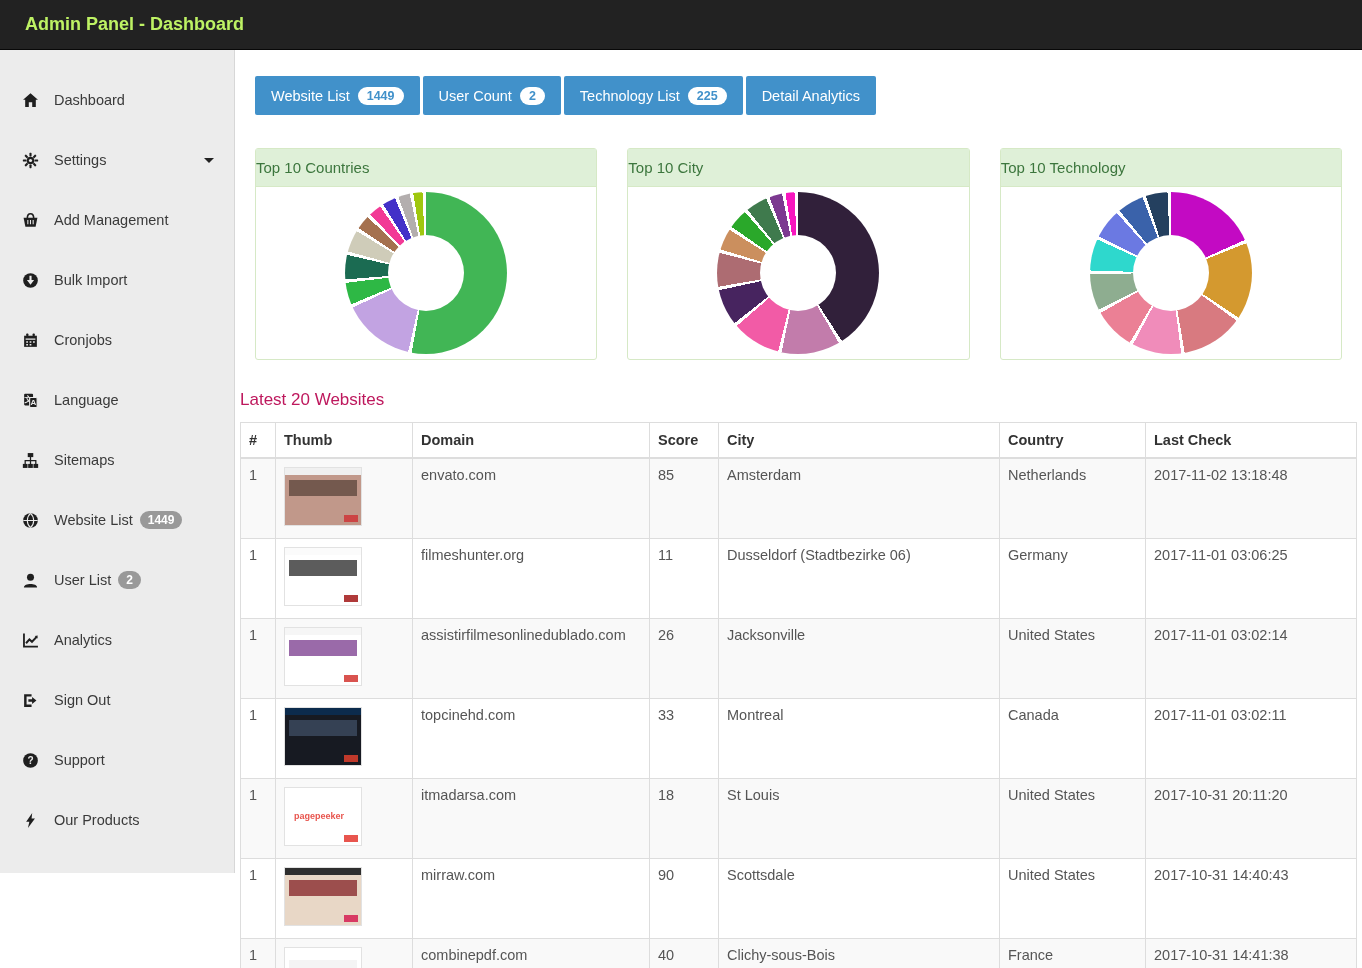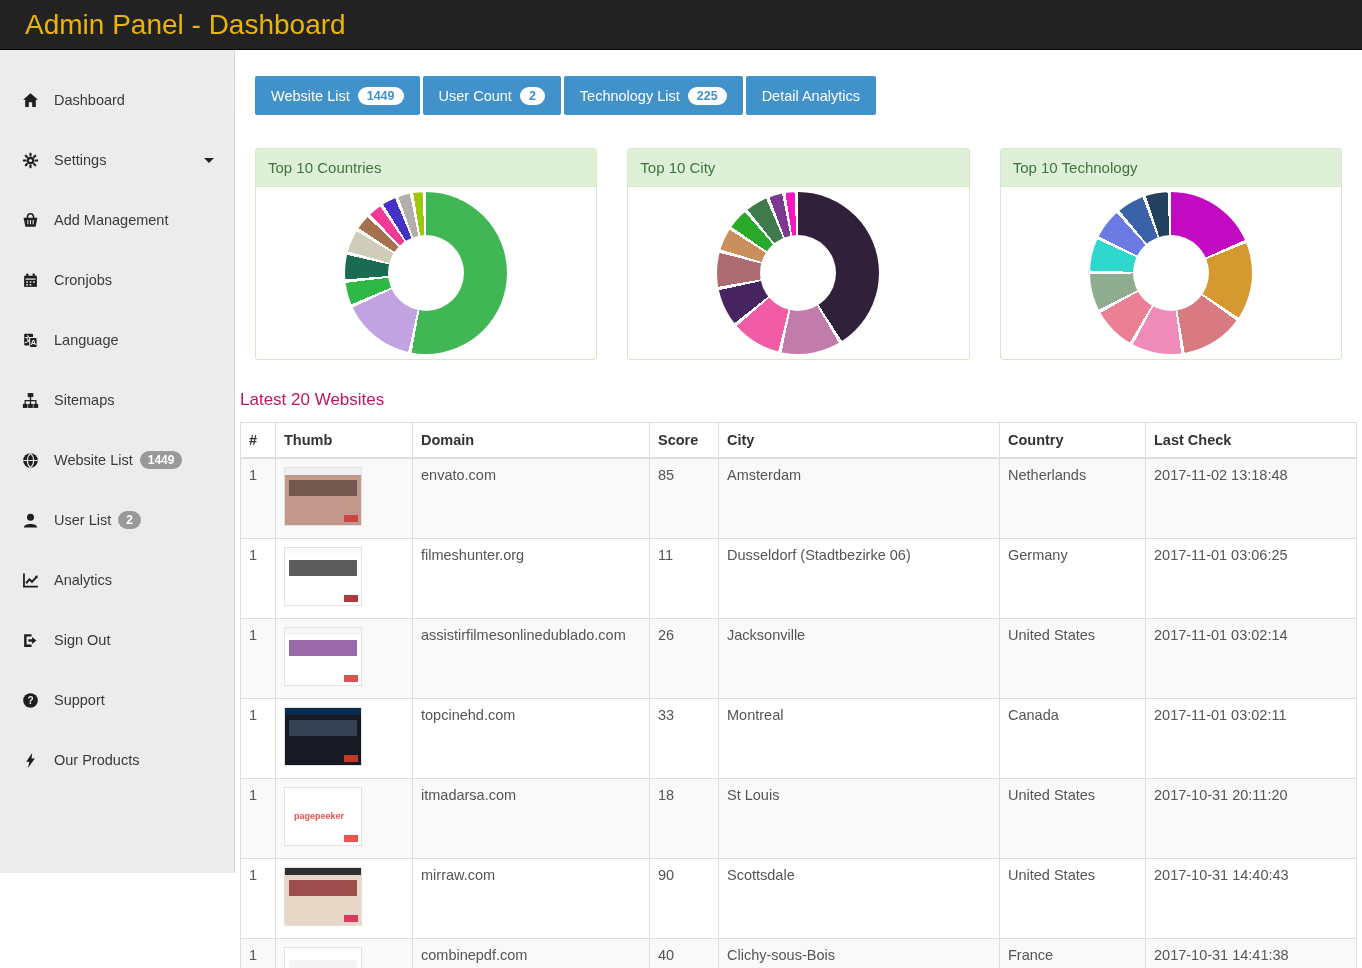--- a/index.html
+++ b/index.html
@@ -1,21 +1,21 @@
 <!DOCTYPE html>
 <html><head>
 <meta charset="utf-8">
 <style>
   * { margin:0; padding:0; box-sizing:border-box; }
   html,body { width:1362px; height:968px; overflow:hidden; background:#fff;
     font-family:"Liberation Sans", sans-serif; }
   
   .topbar { height:50px; background:#222; border-bottom:1px solid #080808;
     display:flex; align-items:center; padding-left:25px; }
-  .topbar .title { color:#eab308; font-size:28px; }
+  .topbar .title { color:#bef264; font-size:18px;font-weight:bold; }
   
   .layout { display:flex; height:823px; }
   .sidebar { width:235px; background:#ececec; border-right:1px solid #d7d7d7;
     padding-top:20px; flex-shrink:0; }
   .sitem { height:60px; display:flex; align-items:center; padding:0 20px 0 22px;
     cursor:pointer; color:#3a3a3a; }
   .sitem .sicon { width:24px; display:flex; justify-content:flex-start; }
   .sitem .slabel { font-size:14.5px; margin-left:8px; }
   .sbadge { background:#999; color:#fff; font-size:12px; font-weight:bold;
     border-radius:10px; padding:2px 8px; margin-left:7px; }
@@ -26,21 +26,21 @@
   .toolbar { margin:26px 0 0 15px; display:flex; gap:3px; }
   .tbtn { border:none; background:#4191ca; color:#fff; font-family:inherit;
     font-size:14.5px; padding:0 16px; height:39px; display:flex; align-items:center;
     gap:8px; cursor:pointer; border-radius:2px; }
   .tbadge { background:#fff; color:#4191ca; font-weight:bold; font-size:12.5px;
     border-radius:10px; padding:2px 9px; }
   
   .panels { display:flex; gap:30px; margin:33px 15px 0 15px; }
   .panel { flex:1; border:1px solid #d6e9c6; border-radius:3px; background:#fff; }
   .panel-heading { background:#dff0d8; color:#3c763d; font-size:15px;
-    padding:10px 12px; border-bottom:1px solid #d6e9c6; }
+    padding:10px 0; border-bottom:1px solid #d6e9c6; }
   .panel-body { height:172px; display:flex; align-items:center; justify-content:center; }
   .donut { width:162px; height:162px; border-radius:50%; position:relative; }
   .donut .hole { position:absolute; left:50%; top:50%; width:76px; height:76px;
     margin:-38px 0 0 -38px; background:#fff; border-radius:50%; }
   
   .tbl-heading { font-size:17px; font-weight:400; color:#be185d; margin:30px 0 12px 0; }
   table { width:100%; border-collapse:collapse; }
   th,td { border:1px solid #ddd; padding:8px; font-size:14.5px; text-align:left;
     vertical-align:top; }
   th { color:#333; font-weight:bold; border-bottom-width:2px; padding-top:9px; padding-bottom:9px; }
@@ -98,20 +98,29 @@
       </div>
       <div class="sitem">
         <span class="sicon">
           <svg width="17" height="17" viewBox="0 0 16 16" xmlns="http://www.w3.org/2000/svg">
             <path fill="none" stroke="#1f1f1f" stroke-width="1.5" d="M5 6C5 2.9 6.4 1.6 8 1.6S11 2.9 11 6"></path>
             <path fill="#1f1f1f" d="M1.5 5.5h13l-1.7 8.3H3.2z"></path>
             <path stroke="#ececec" d="M5.5 7.5v4M8 7.5v4M10.5 7.5v4" stroke-width="1"></path>
           </svg>
         </span>
         <span class="slabel">Add Management</span>
+      </div>
+      <div class="sitem">
+        <span class="sicon">
+          <svg width="17" height="17" viewBox="0 0 16 16" xmlns="http://www.w3.org/2000/svg">
+            <circle fill="#1f1f1f" cx="8" cy="8" r="6.9"></circle>
+            <path fill="#ececec" d="M7 3.6h2v4h2.4L8 11.9 4.6 7.6H7z"></path>
+          </svg>
+        </span>
+        <span class="slabel">Bulk Import</span>
       </div>
       <div class="sitem">
         <span class="sicon">
           <svg width="17" height="17" viewBox="0 0 16 16" xmlns="http://www.w3.org/2000/svg">
             <path fill="#1f1f1f" d="M2 3.5h12V14H2z"></path>
             <rect fill="#1f1f1f" x="4" y="1.4" width="2" height="3.2" rx=".6"></rect>
             <rect fill="#1f1f1f" x="10" y="1.4" width="2" height="3.2" rx=".6"></rect>
             <path fill="#ececec" d="M3.4 6.2h9.2v1H3.4zM4 8.6h1.6v1.4H4zm3.2 0h1.6v1.4H7.2zm3.2 0H12v1.4h-1.6zM4 11.2h1.6v1.4H4zm3.2 0h1.6v1.4H7.2z"></path>
           </svg>
         </span>

